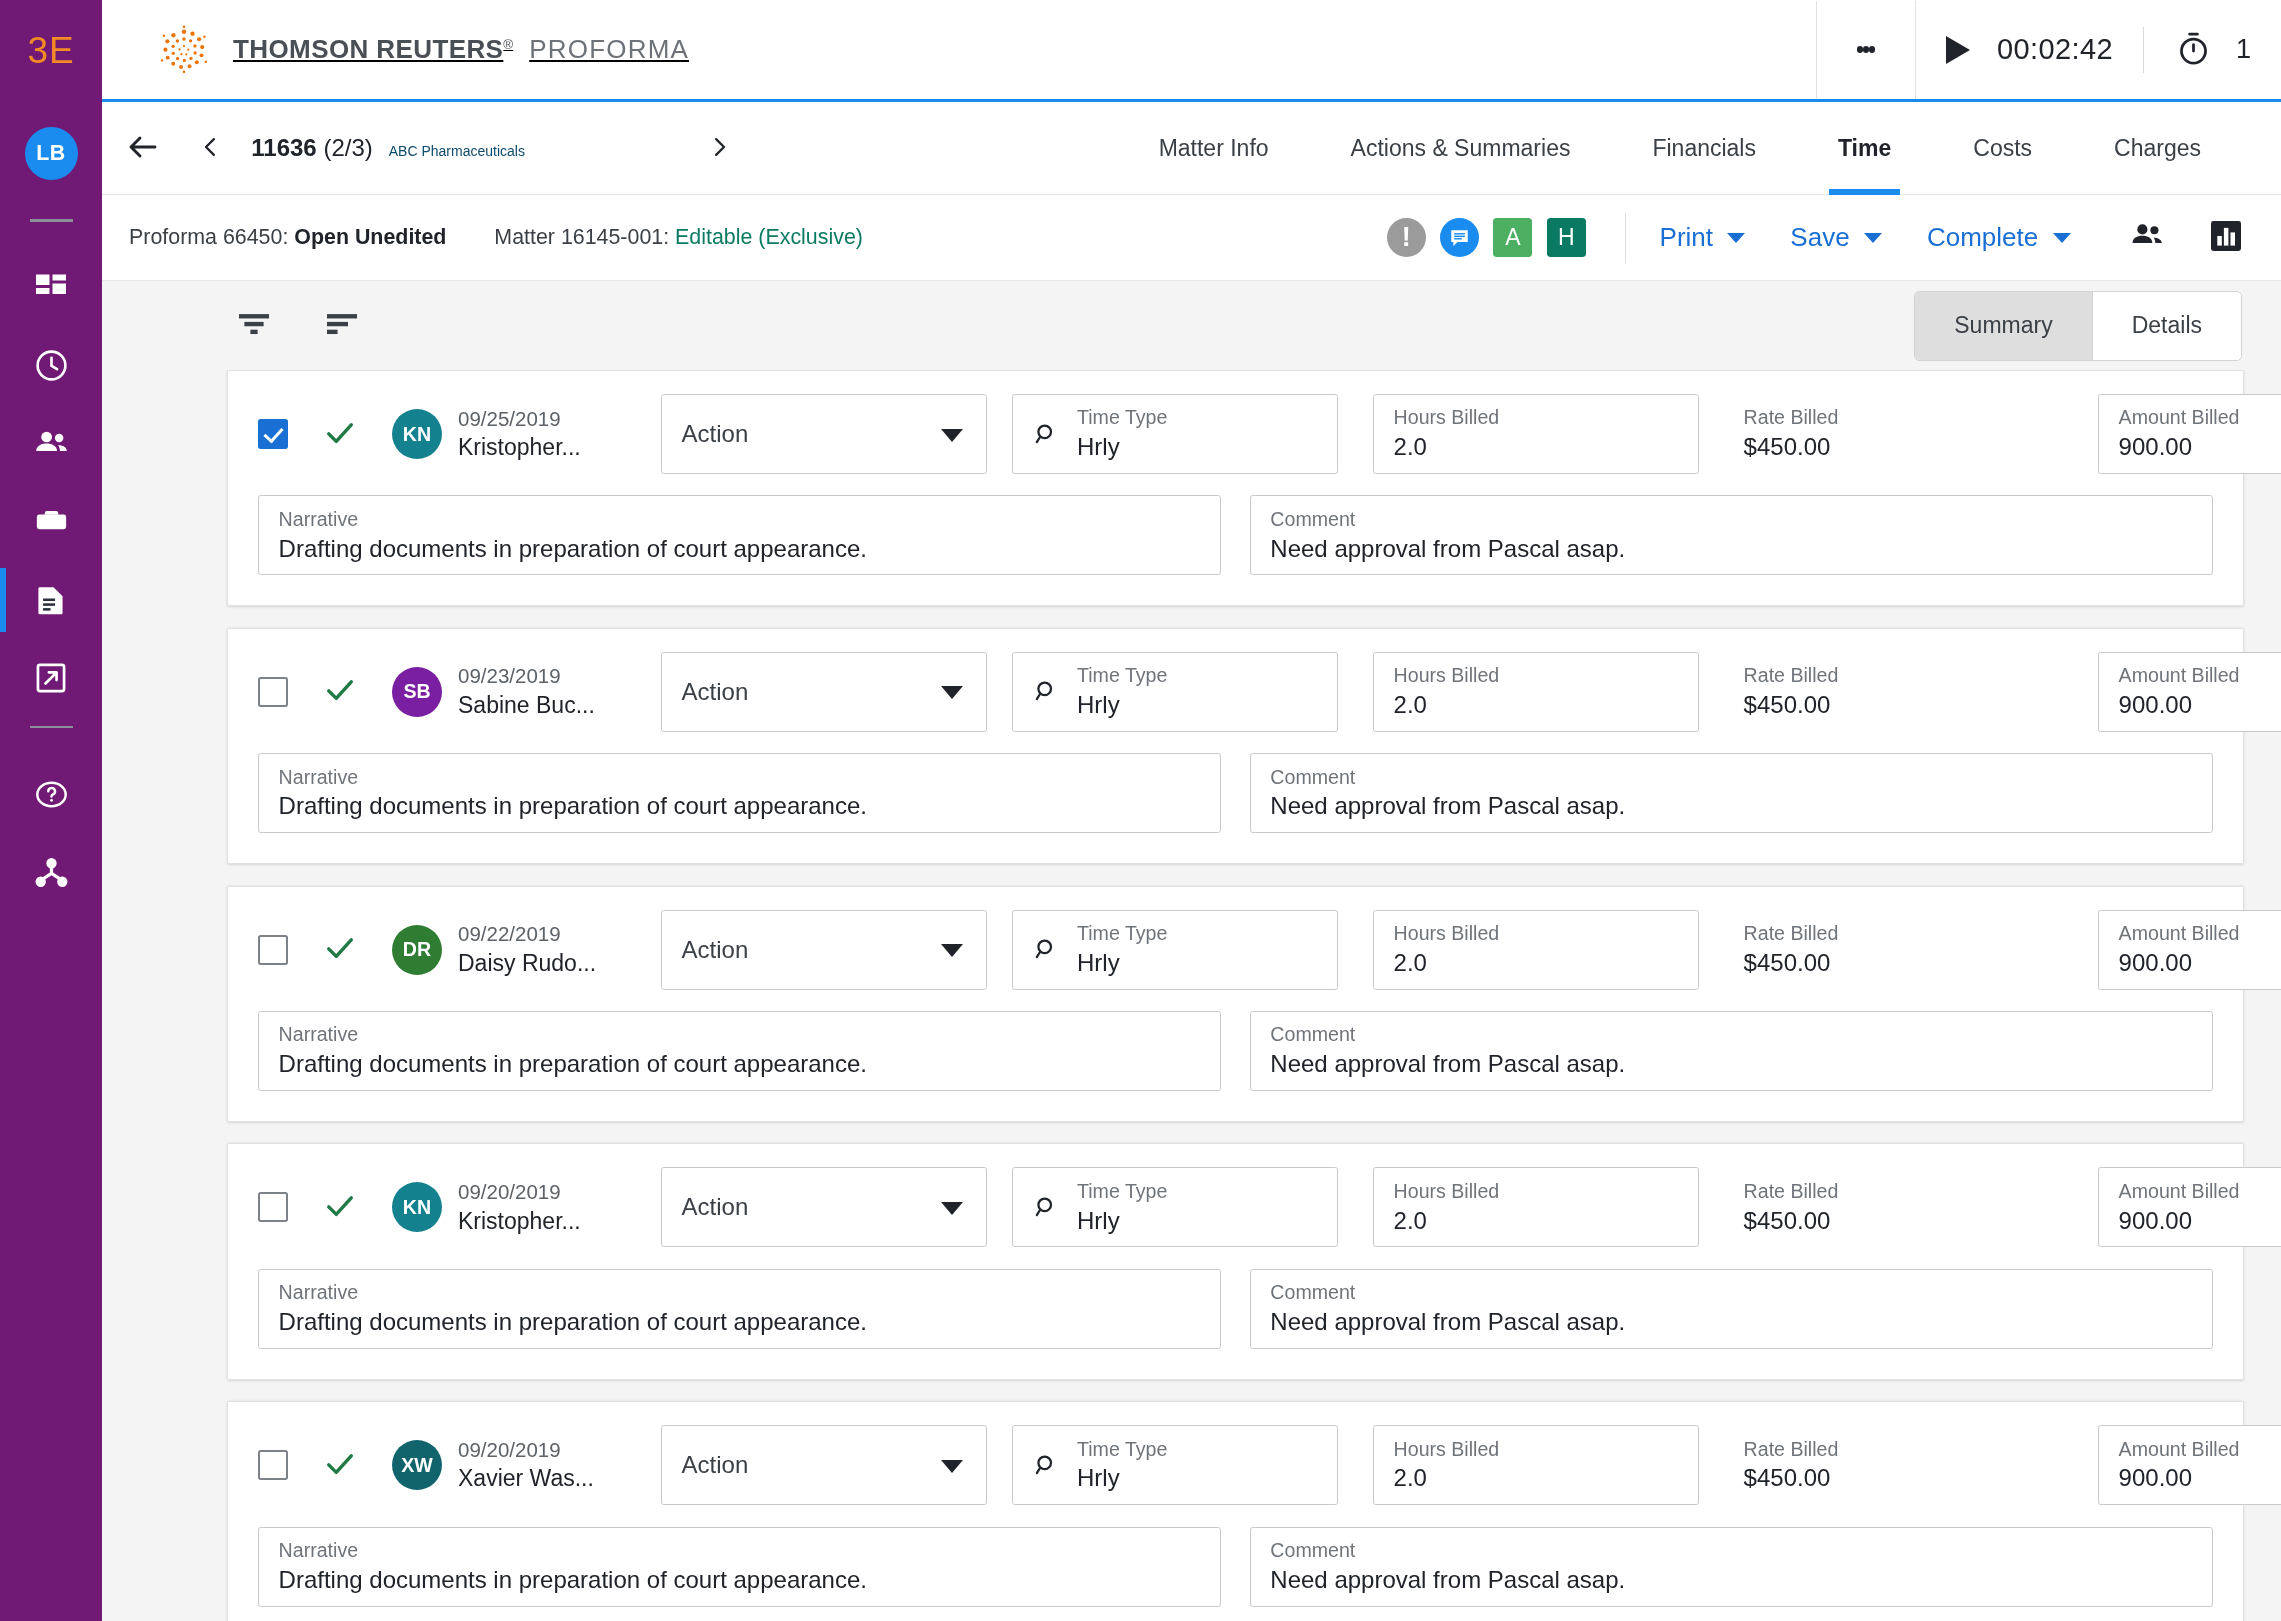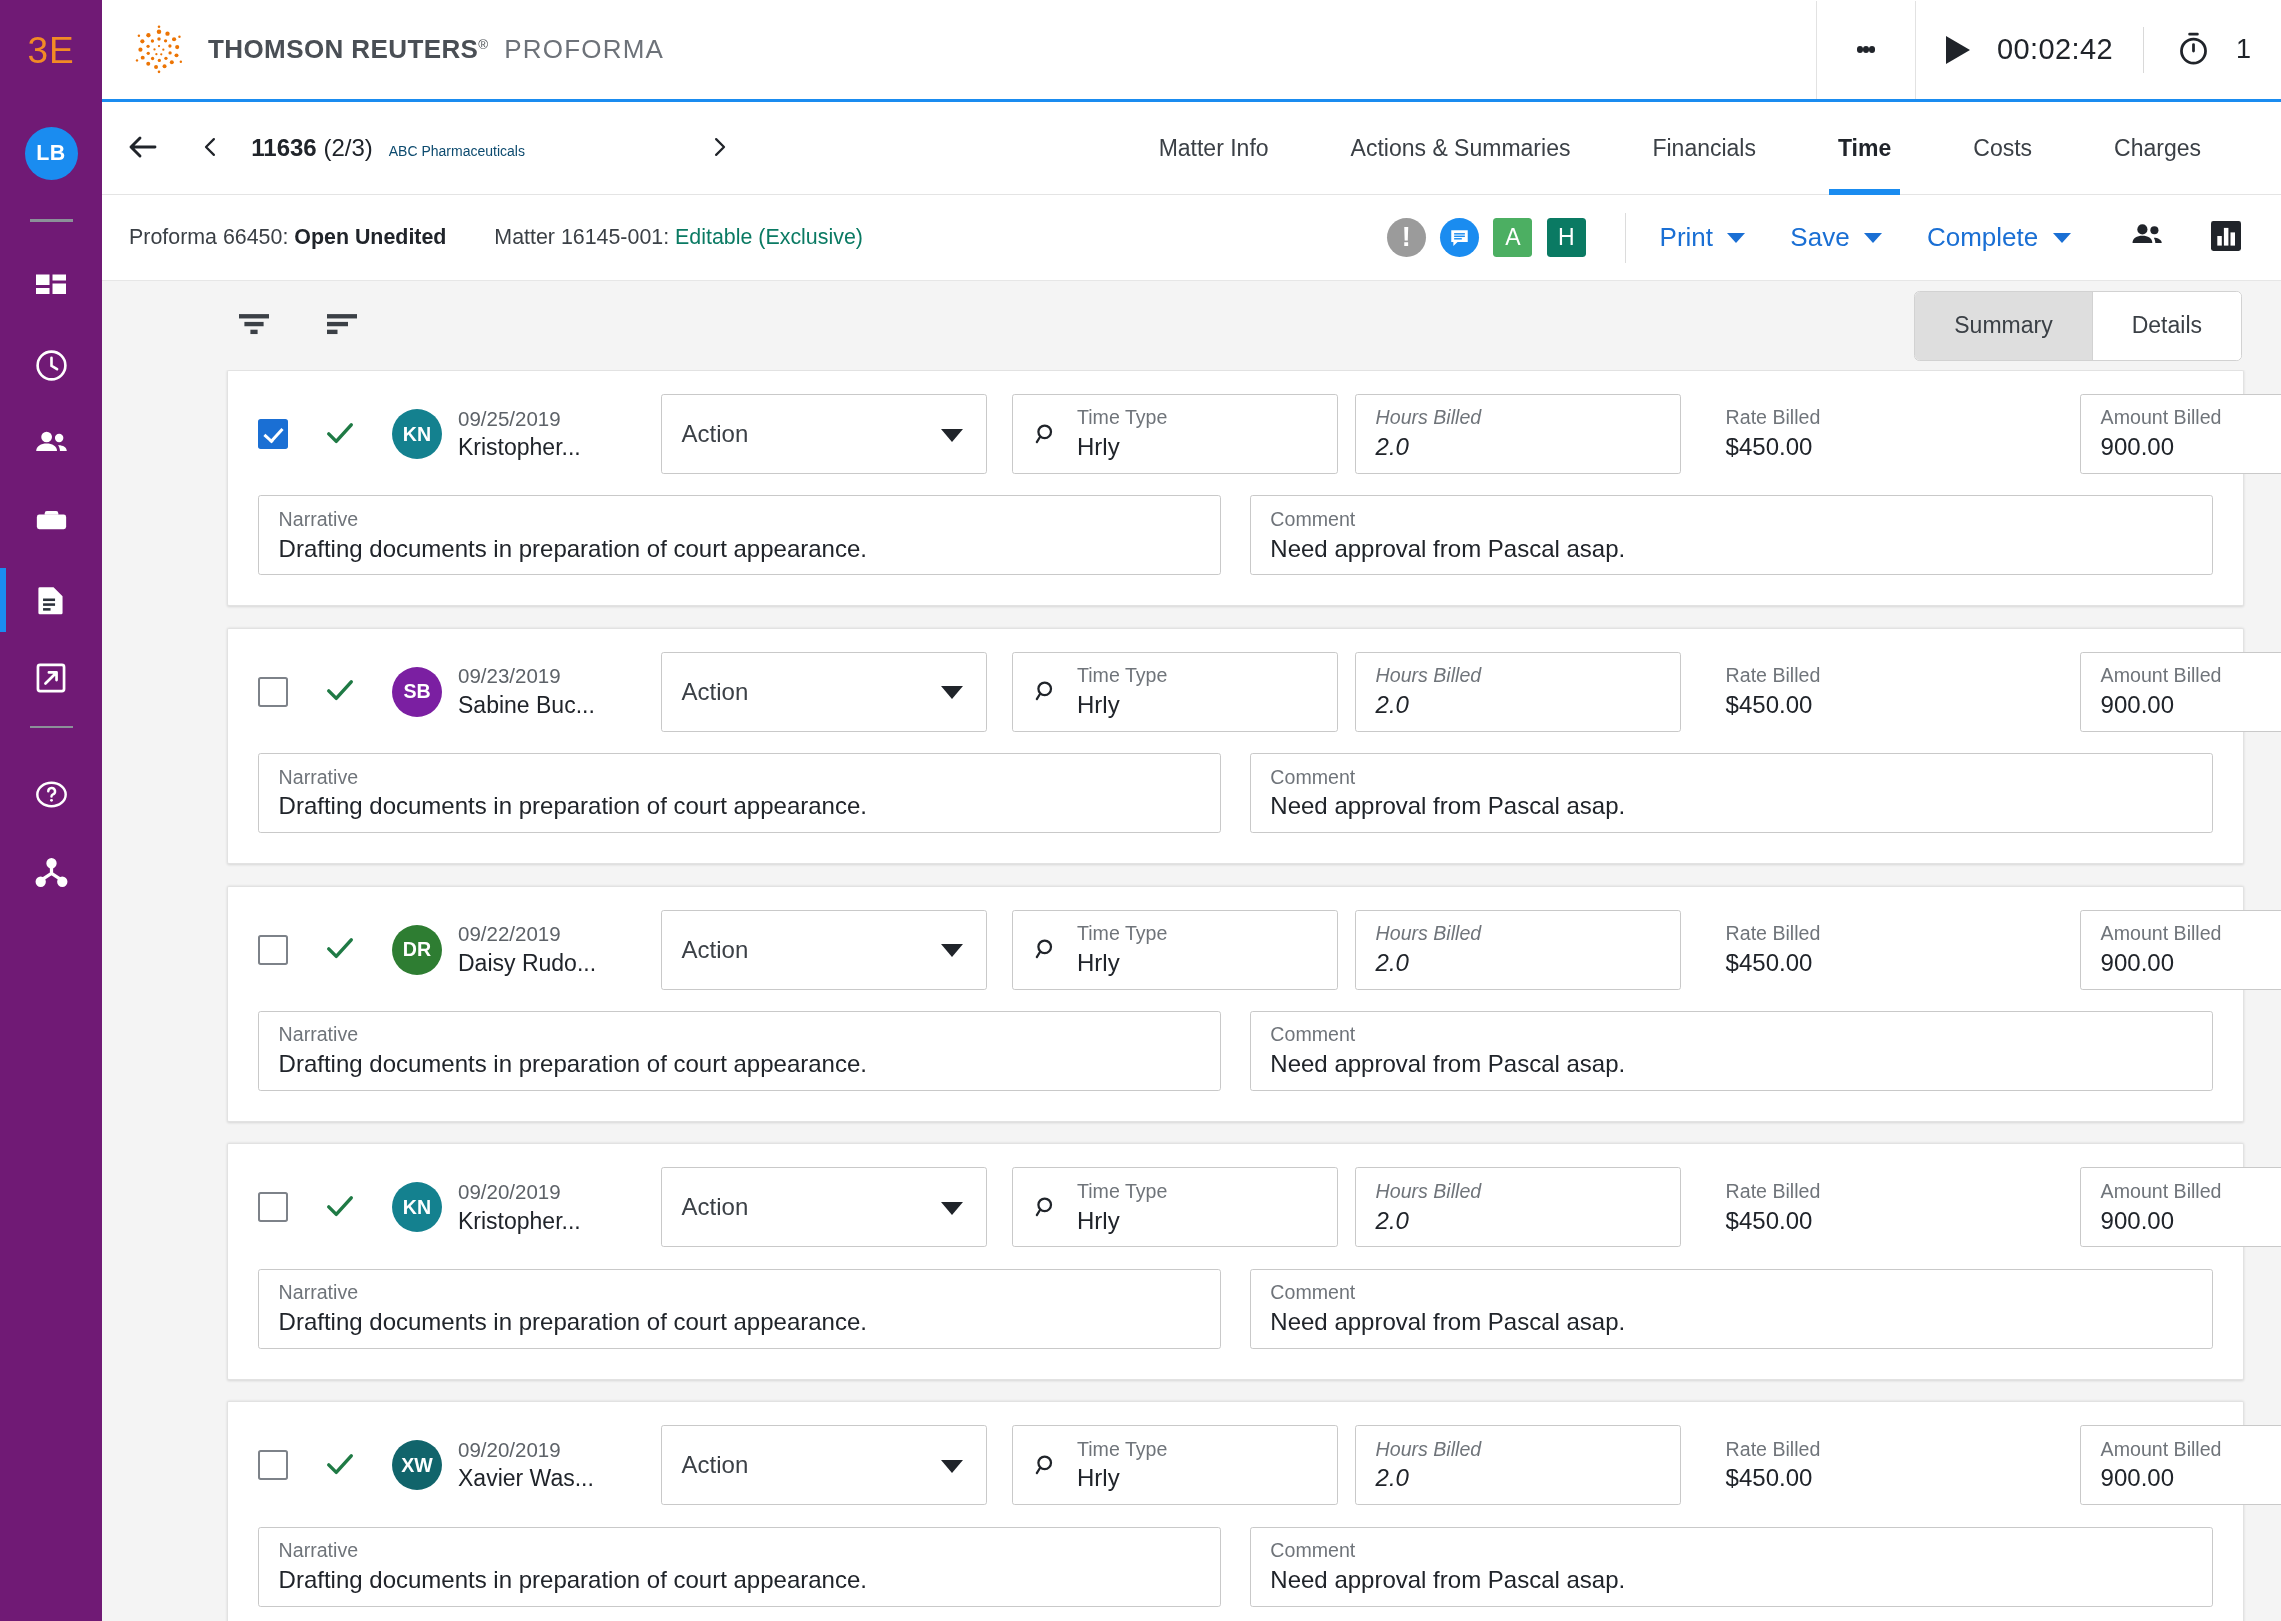--- a/index.html
+++ b/index.html
@@ -45,21 +45,21 @@
   
   .main { flex: 1; display: flex; flex-direction: column; min-width: 0; background:#f4f4f4;}
 
   
   .topbar {
     height: 102px; background: #fff;
     display: flex; align-items: center;
     border-bottom: 3.6px solid #1a8cf0;
     position: relative;
   }
-  .tr-logo { display: flex; align-items: center; padding-left: 31px; }
+  .tr-logo { display: flex; align-items: center; padding-left: 56px; text-decoration: underline; }
   .tr-mark { width: 52px; height: 52px; position: relative; }
   .tr-text { margin-left: 23px; display: flex; align-items: baseline; }
   .tr-name { font-size: 26px; font-weight: 700; letter-spacing: 0.4px; color: #4a4f55; }
   .tr-reg { font-size: 13.4px; color:#4a4f55; vertical-align: super; position: relative; top:-9px;}
   .tr-product { font-size: 26px; color: #6d7279; margin-left: 16px; letter-spacing: 1.2px; }
   .topbar-right {
     margin-left: auto; display: flex; align-items: center; height: 98px;
   }
   .tb-sep { width: 0.9px; height: 98px; background: #e2e2e2; }
   .kebab { width: 98px; display:flex; align-items:center; justify-content:center; cursor:pointer;}
@@ -193,21 +193,21 @@
   .fld.noborder { border: none; background: transparent; }
   .f-action { width: 326px; flex: 0 0 326px; margin-left: 41px; justify-content:center;}
   .f-action .ph { font-size: 24px; color: #3b4046; }
   .f-action .car {
     position: absolute; right: 23px; top: 50%; margin-top: -5.3px;
     width:0;height:0;border-left:11.6px solid transparent;border-right:11.6px solid transparent;
     border-top:13.4px solid #20242a;
   }
   .f-timetype { width: 326px; flex: 0 0 326px; margin-left: 25px; padding-left: 64px;}
   .f-timetype .mag { position: absolute; left: 19.6px; top: 50%; margin-top: -13.4px; }
-  .f-hours { width: 326px; flex: 0 0 326px; margin-left: 17px; font-style: italic; }
+  .f-hours { width: 326px; flex: 0 0 326px; margin-left: 35px; }
   .f-rate { width: 326px; flex: 0 0 326px; margin-left: 25px; }
   .f-amount { width: 326px; flex: 0 0 326px; margin-left: 48px; }
   .rowbot { display: flex; margin-top: 21.4px; }
   .f-narr { flex: 1 1 0; min-width:0; }
   .f-comm { flex: 1 1 0; min-width:0; margin-left: 28.5px; }
 </style>
 </head>
 <body>
 
 <div class="app">

